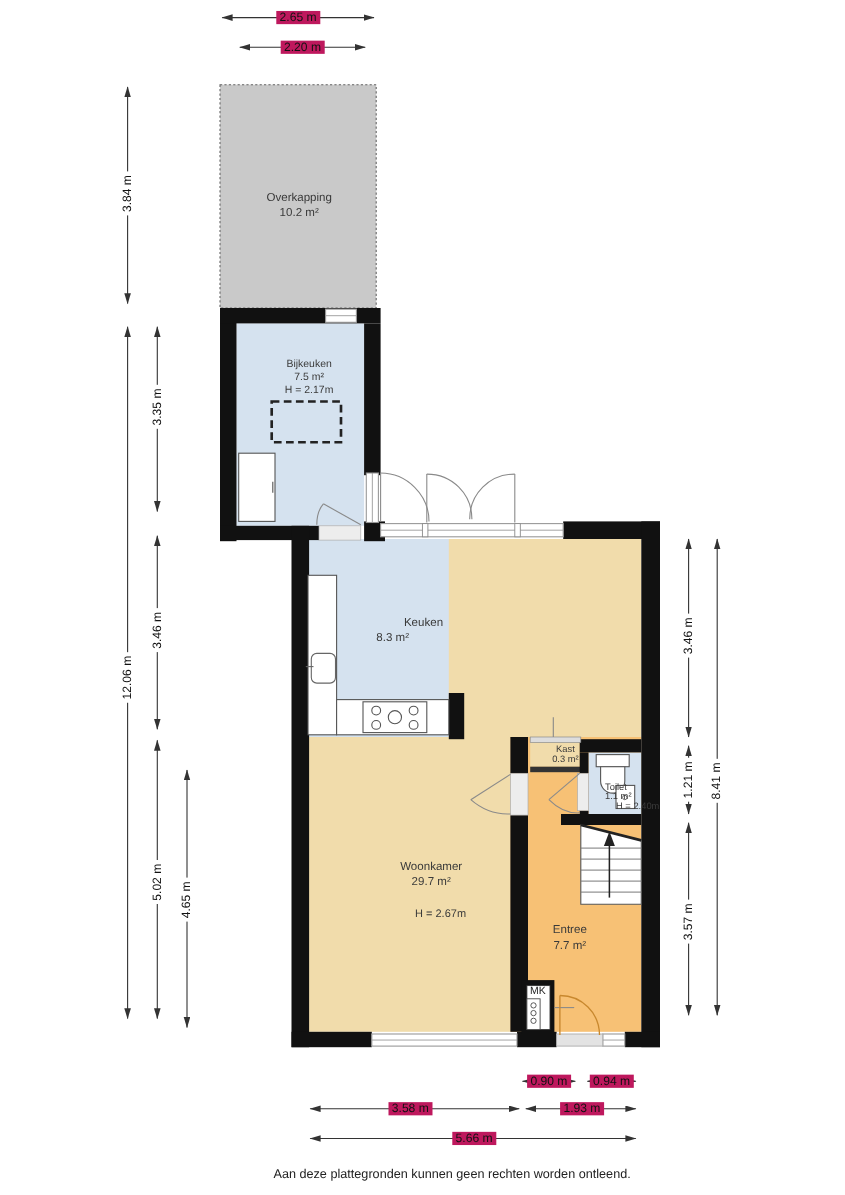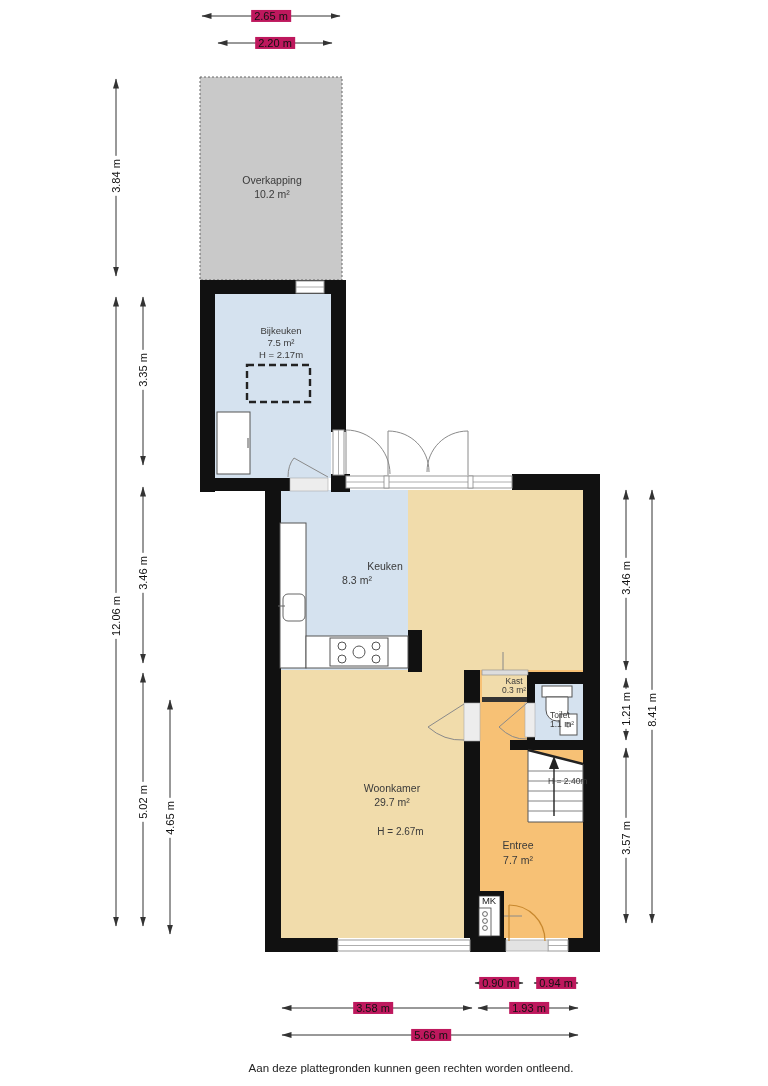--- a/index.html
+++ b/index.html
@@ -202,21 +202,21 @@
   <div class="lbl" style="left:392px;top:832px;padding-left:17px;">H = 2.67m</div>
 
   <div class="lbl big" style="left:518px;top:845px;">Entree</div>
   <div class="lbl big" style="left:518px;top:860px;">7.7 m²</div>
 
   <div class="lbl small" style="left:504px;top:681px;">Kast</div>
   <div class="lbl small" style="left:504px;top:690px;">0.3 m²</div>
 
   <div class="lbl small left" style="left:530px;top:715px;">Toilet</div>
   <div class="lbl small left" style="left:530px;top:724px;">1.1 m²</div>
-  <div class="lbl small left" style="left:528px;top:733px;margin-top:48px;">H = 2.40m</div>
+  <div class="lbl small left" style="left:540px;top:733px;">H = 2.40m</div>
 
   <div class="mk" style="left:489px;top:901px;">MK</div>
 
   <div class="dim" style="left:271px;top:16px;">2.65 m</div>
   <div class="dim" style="left:275px;top:43px;">2.20 m</div>
 
   <div class="dimv" style="left:116px;top:176px;">3.84 m</div>
   <div class="dimv" style="left:143px;top:370px;">3.35 m</div>
   <div class="dimv" style="left:116px;top:616px;">12.06 m</div>
   <div class="dimv" style="left:143px;top:573px;">3.46 m</div>

